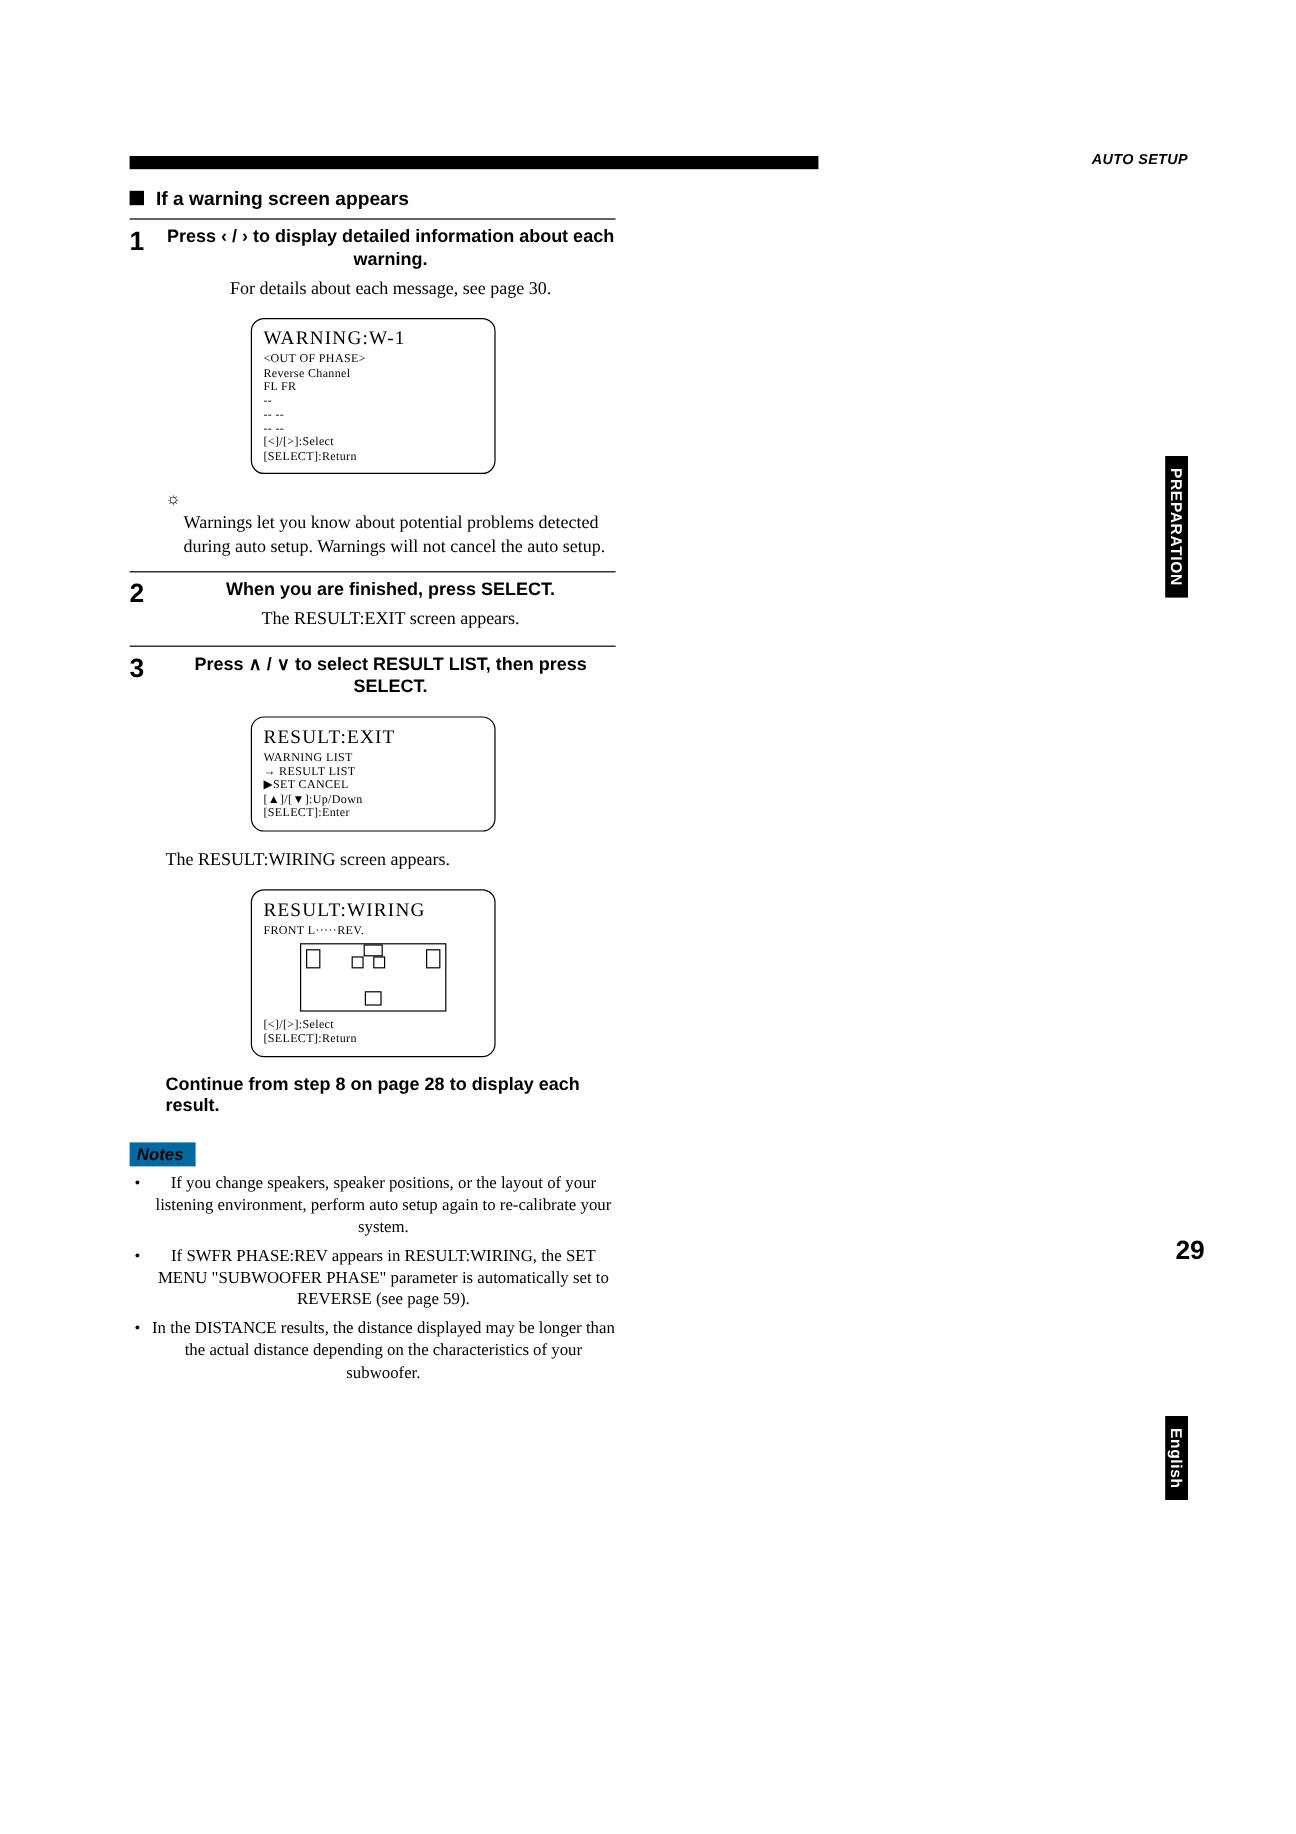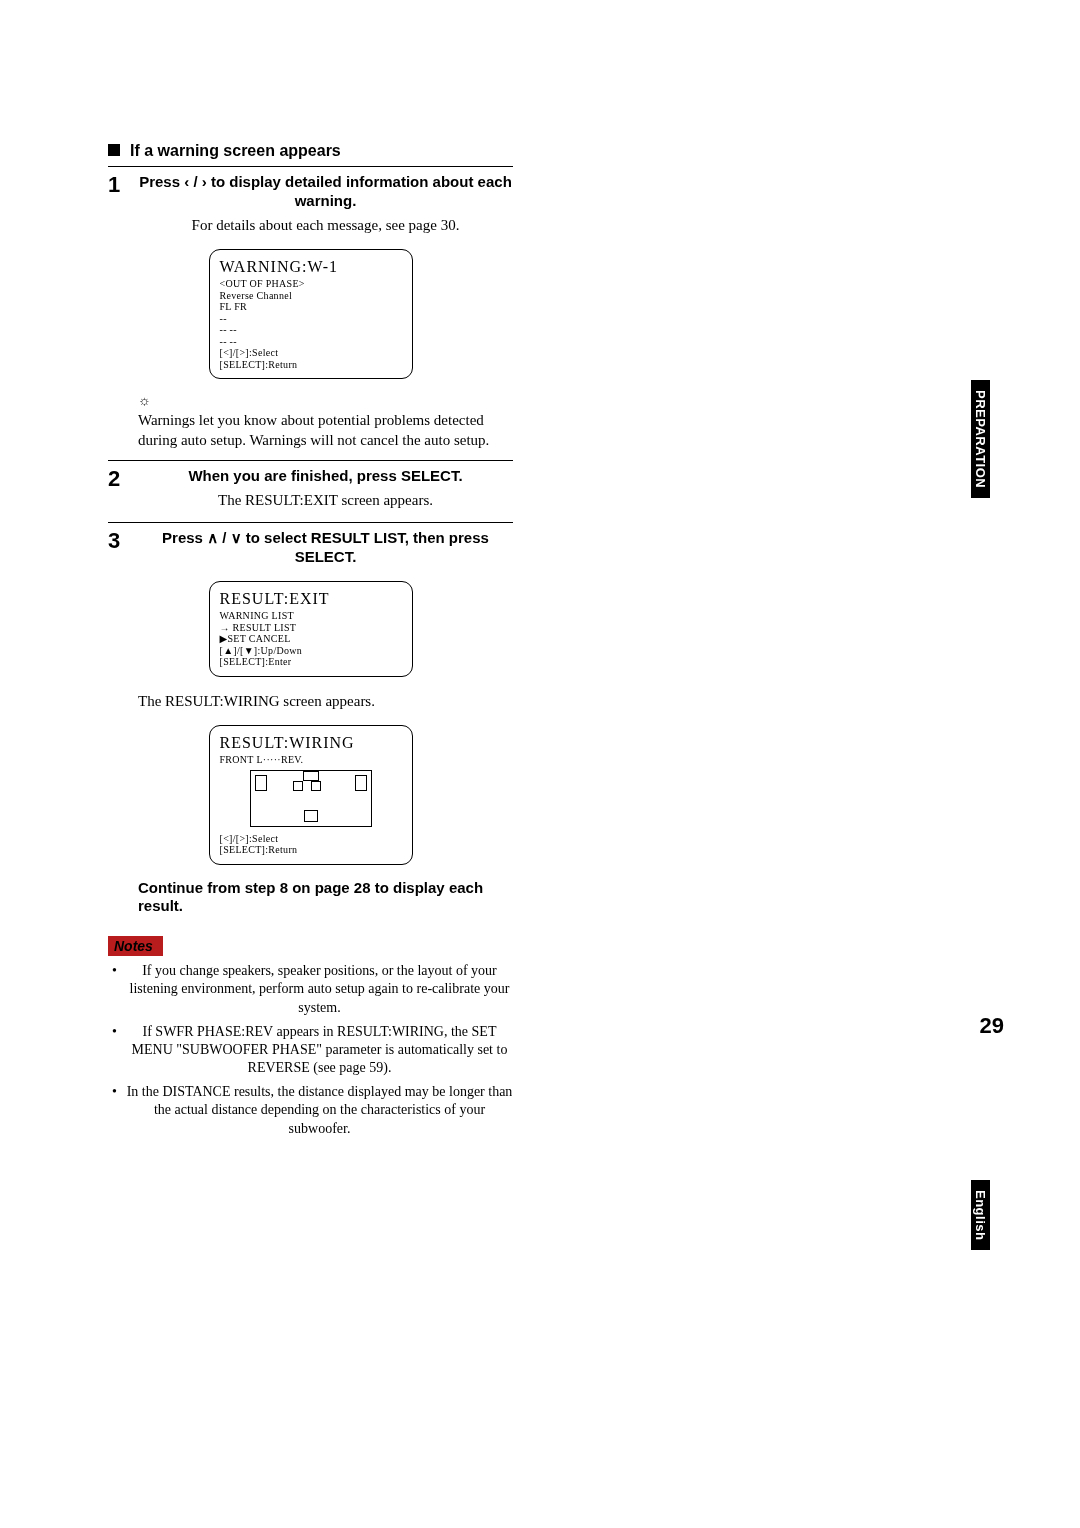--- a/index.html
+++ b/index.html
@@ -104,28 +104,28 @@
   }
   .tipicon {
     font-size: 14px;
     margin-top: 6px;
     margin-left: 30px;
   }
   .tiptext {
     font-size: 15px;
     line-height: 1.3;
     margin-top: 2px;
-    margin-left: 30px;
+    margin-left: 45px;
   }
   .notesbox {
     margin-top: 20px;
   }
   .noteshead {
     display: inline-block;
-    background: #b91c1c;
+    background: #0369a1;
     font-family: Arial, Helvetica, sans-serif;
     font-style: italic;
     font-weight: bold;
     font-size: 14px;
     padding: 2px 10px 2px 6px;
   }
   .notelist {
     margin: 6px 0 0 0;
     padding-left: 10px;
     font-size: 14px;
@@ -183,20 +183,24 @@
   .spk.c  { left: 50%; top: 0; transform: translateX(-50%); width: 14px; height: 8px; }
   .spk.swl { left: 42px; top: 10px; width: 8px; height: 8px; }
   .spk.swr { left: 60px; top: 10px; width: 8px; height: 8px; }
   .spk.bot { left: 50%; bottom: 4px; transform: translateX(-50%); width: 12px; height: 10px; }
 </style>
 </head>
 <body>
 
 <div class="page">
 
+  <div class="topbar">
+    <div class="blackbar"></div>
+    <div class="autosetup">AUTO SETUP</div>
+  </div>
 
   <div class="col">
 
     <div class="sec-title">
       <span class="sq"></span><span>If a warning screen appears</span>
     </div>
 
     <div class="rule"></div>
 
     <div class="step">

